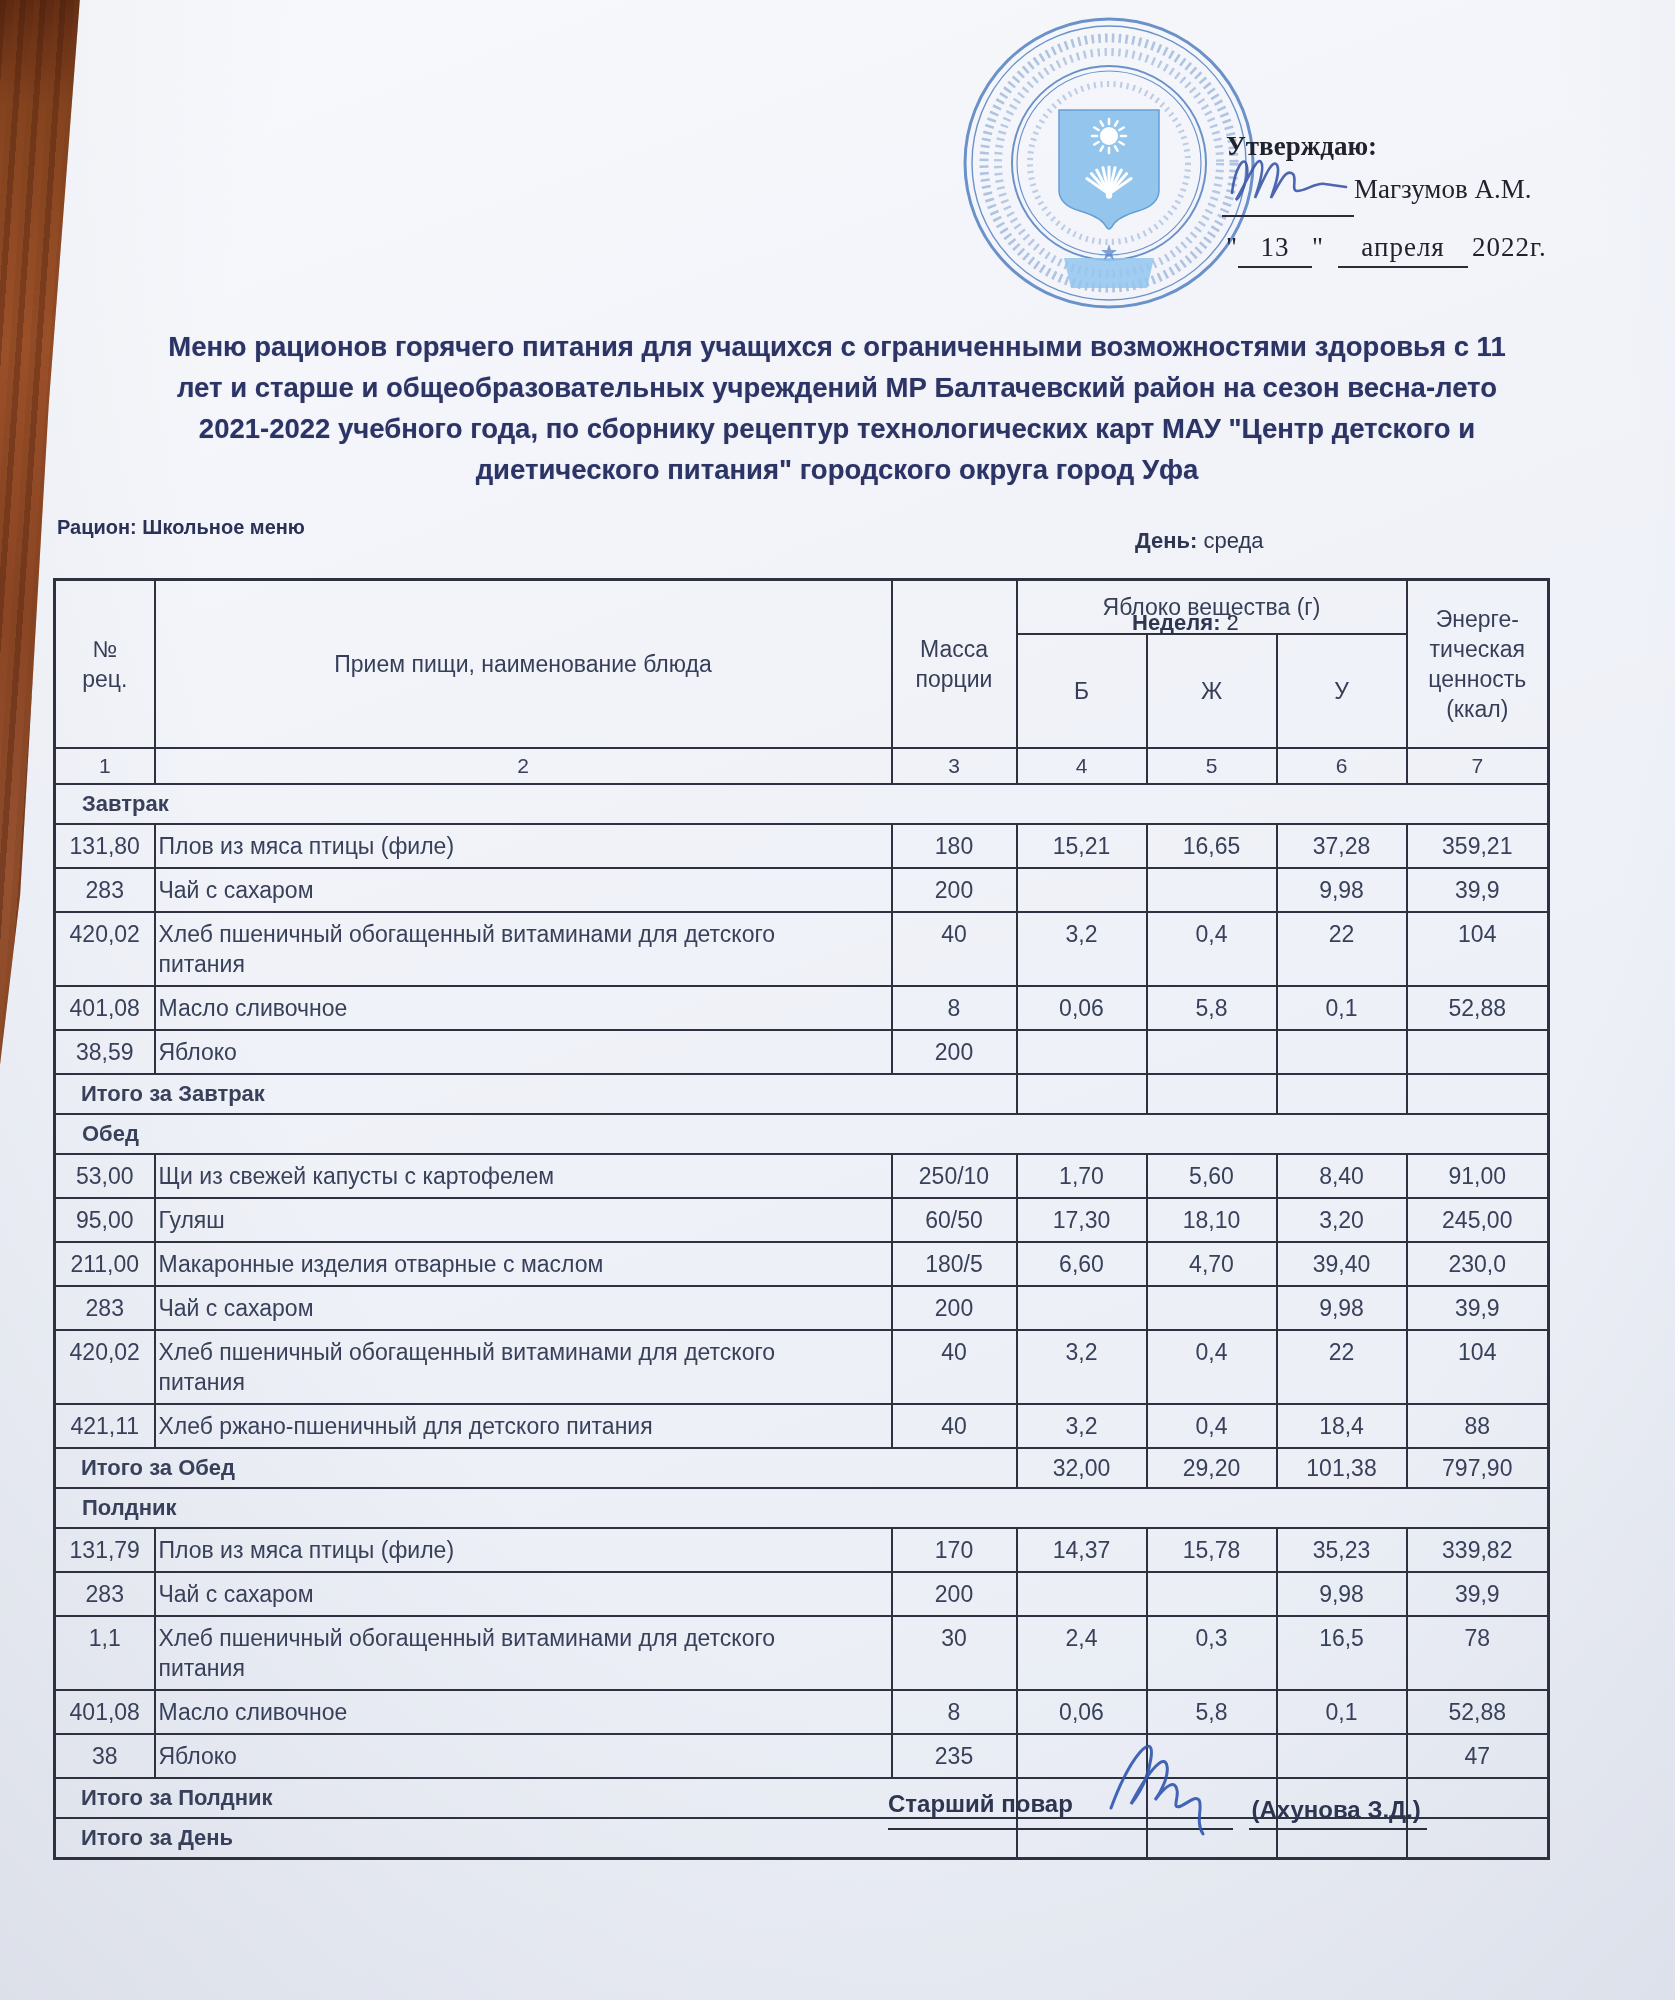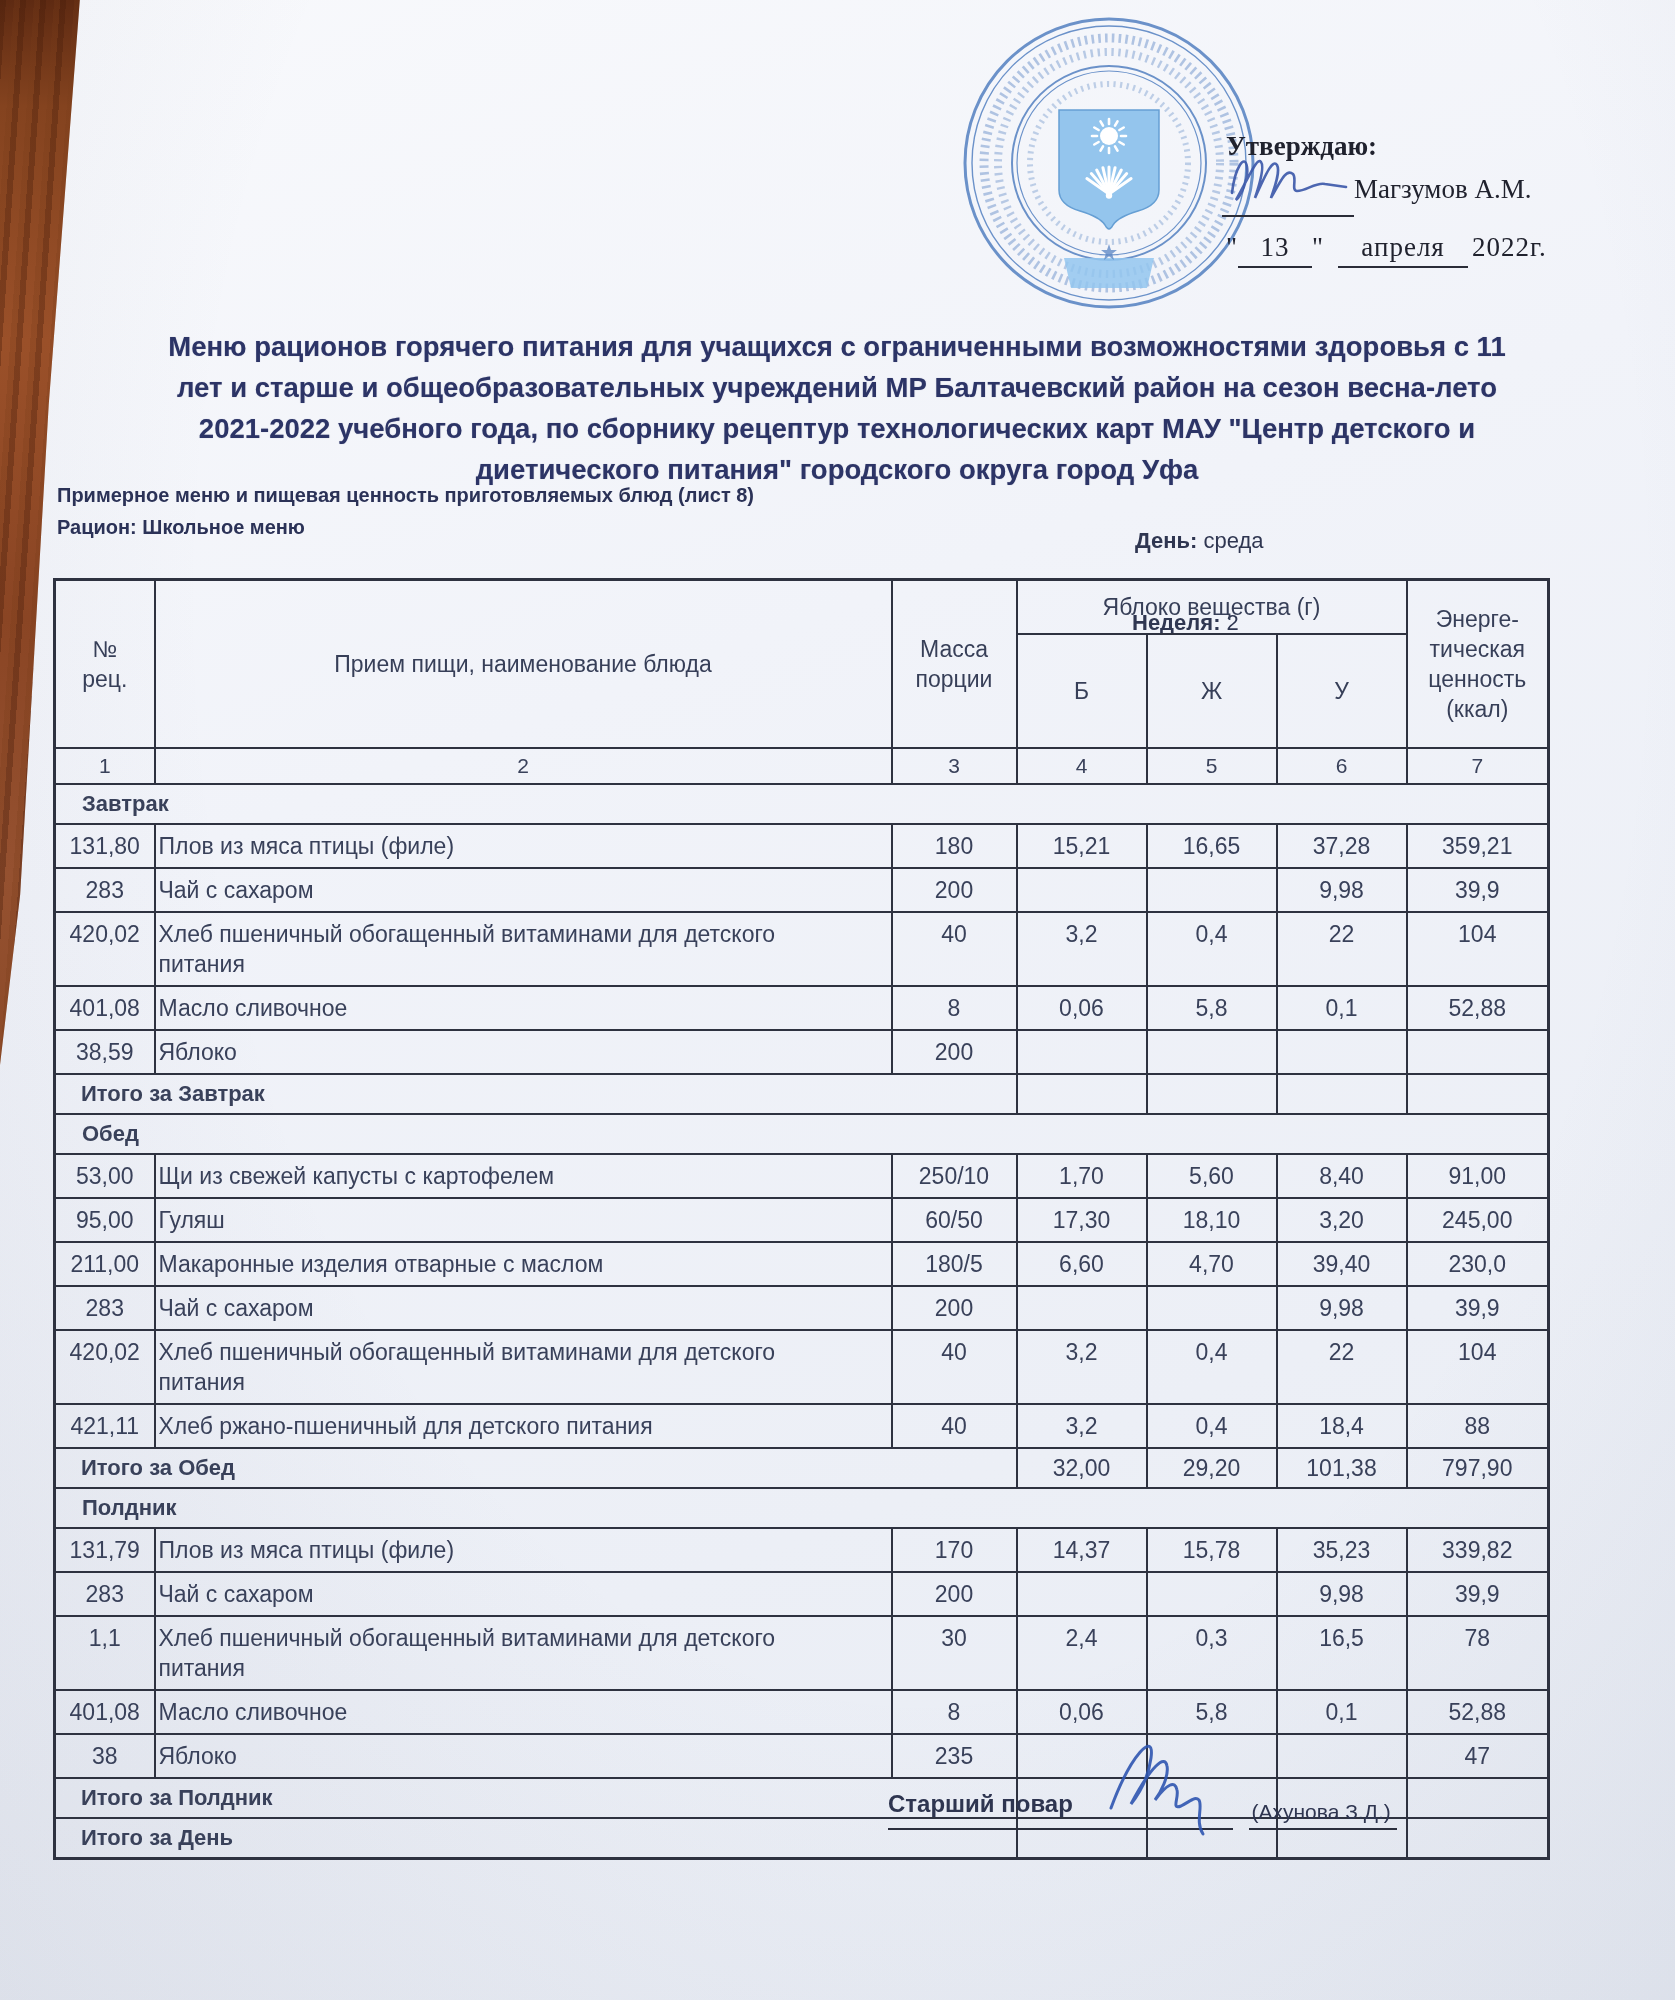--- a/index.html
+++ b/index.html
@@ -61,21 +61,21 @@
   .total-row td{height:34px;padding:2px 6px;text-align:center;font-size:23px;}
   .total-row td.total-label{font-weight:bold;font-size:22px;text-align:left;padding-left:25px;}
 
   
   .footer{position:absolute;left:888px;top:1788px;z-index:3;height:120px;}
   .chef-area{position:relative;display:inline-block;width:345px;height:40px;
     border-bottom:2px solid #2a2e3d;vertical-align:bottom;}
   .chef-label{position:absolute;left:0;top:2px;font-size:24px;font-weight:bold;color:#2e3550;}
   .chef-sig{position:absolute;left:215px;top:-52px;overflow:visible;}
   .chef-name{display:inline-block;margin-left:12px;border-bottom:2px solid #2a2e3d;
-    font-size:21px;font-weight:normal;color:#2e3550;padding:2px 6px 4px 2px;}
+    font-size:24px;font-weight:bold;color:#2e3550;padding:2px 6px 4px 2px;}
 </style>
 </head>
 <body>
 
 <div class="scene">
   <div class="wood"></div>
 
   <div class="paper">
 
     <svg class="stamp" width="302" height="298" viewBox="0 0 302 298">
@@ -136,21 +136,20 @@
       </div>
       <div class="ap-date">
         <span>"</span><span class="u-seg seg-day">13</span><span>"</span><span class="u-seg seg-month">апреля</span><span class="seg-year">2022г.</span>
       </div>
     </div>
 
     <h1 class="title">Меню рационов горячего питания для учащихся с ограниченными возможностями здоровья с 11
 лет и старше  и  общеобразовательных учреждений МР Балтачевский район  на сезон весна-лето
 2021-2022 учебного года, по сборнику рецептур технологических карт  МАУ "Центр детского и
 диетического питания"  городского округа город Уфа</h1>
-    <div class="subtitle">Примерное меню и пищевая ценность приготовляемых блюд (лист 8)</div>
     <div class="ration">Рацион: Школьное меню</div>
     <div class="day-line">
       <span class="meta-lbl">День:</span>
       <span>среда</span>
     </div>
     <div class="week-line">
       <span class="meta-lbl">Неделя:</span>
       <span>2</span>
     </div>
 

